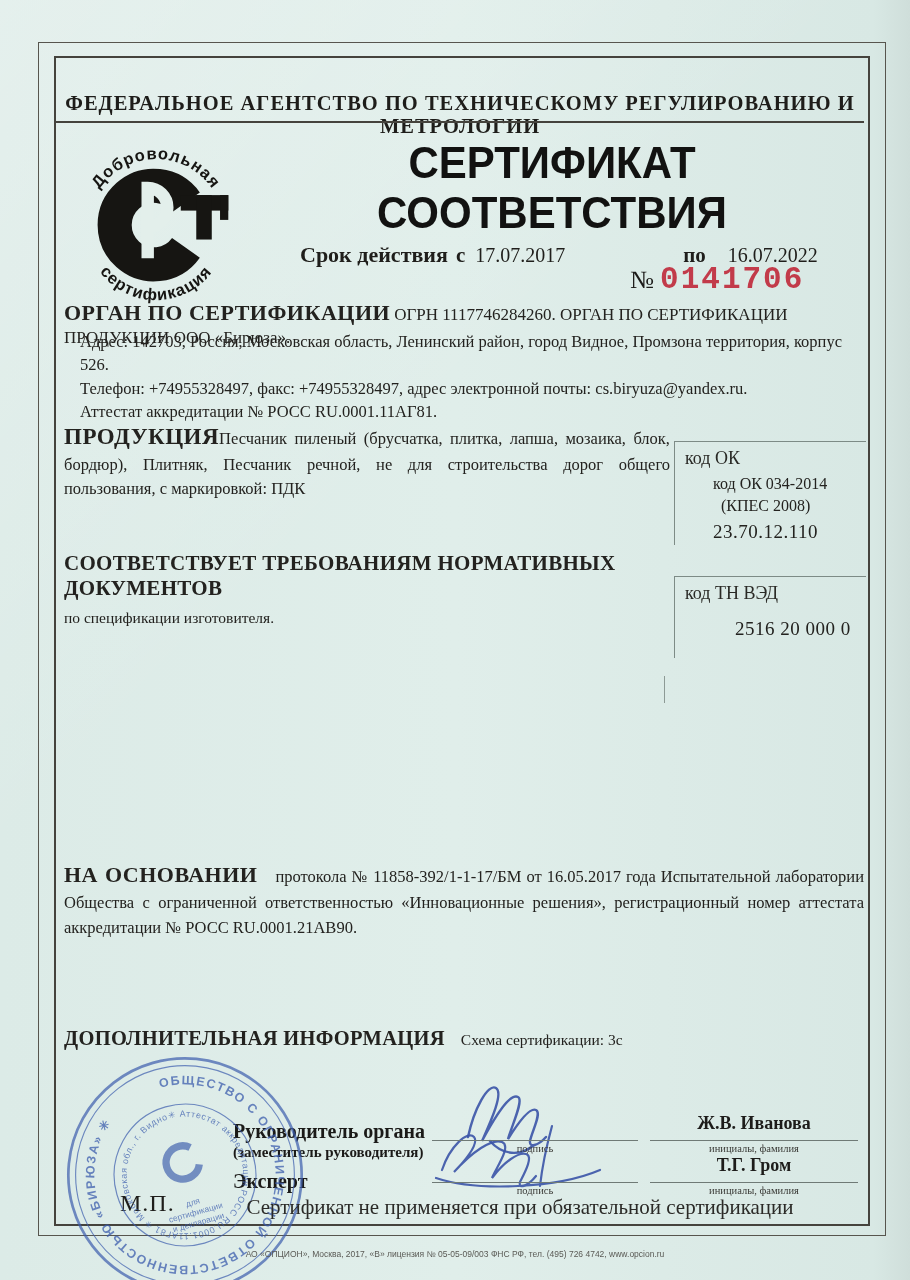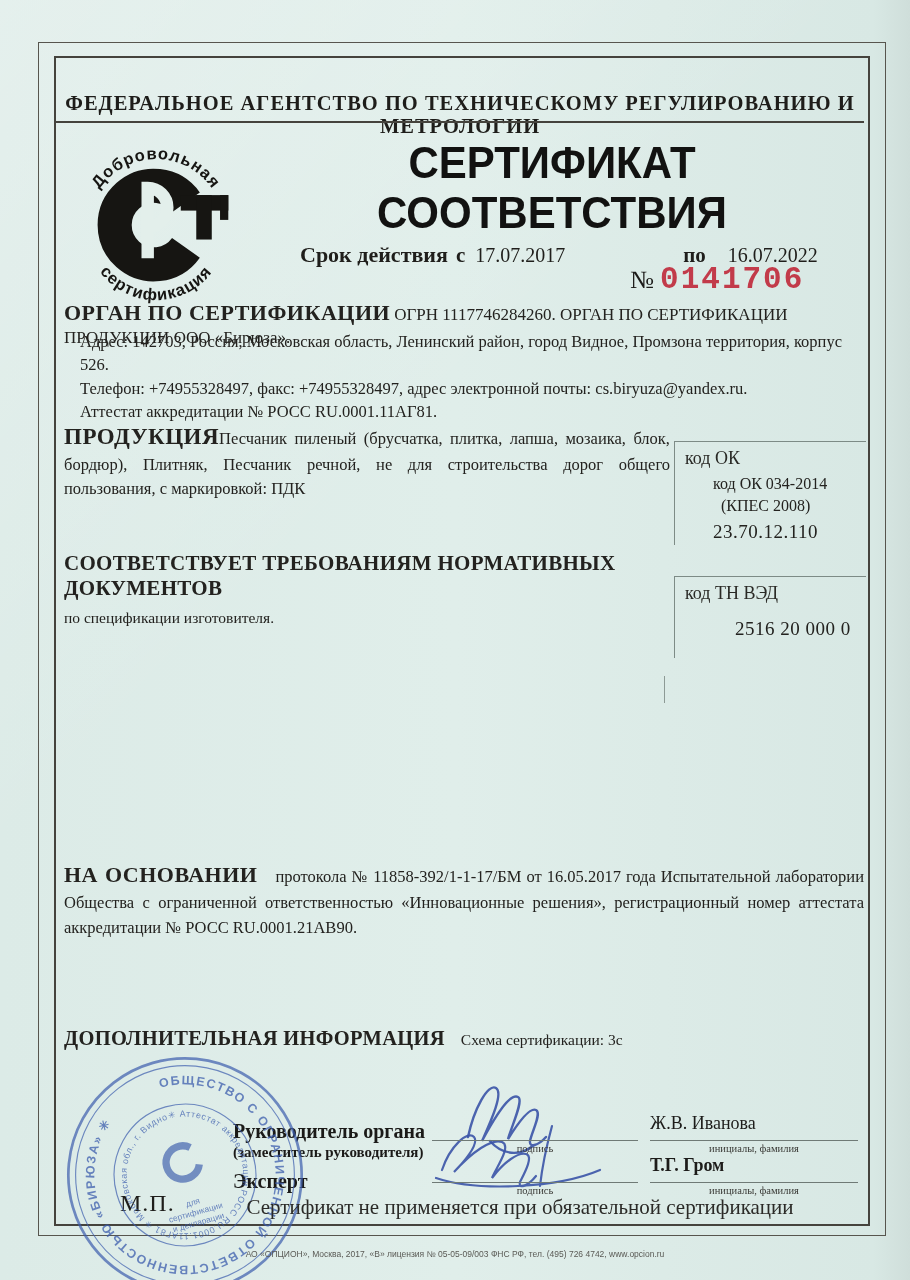--- a/index.html
+++ b/index.html
@@ -60,22 +60,22 @@
   .sig-line{border-bottom:1px solid #6f7a76;}
   .sig-line-1{left:432px;top:1140px;width:206px;height:0;}
   .name-line-1{left:650px;top:1140px;width:208px;height:0;}
   .sig-line-2{left:432px;top:1182px;width:206px;height:0;}
   .name-line-2{left:650px;top:1182px;width:208px;height:0;}
   .caption{font-size:10.5px;color:#3a3a36;text-align:center;}
   .cap-sig-1{left:432px;top:1143px;width:206px;}
   .cap-name-1{left:650px;top:1143px;width:208px;}
   .cap-sig-2{left:432px;top:1185px;width:206px;}
   .cap-name-2{left:650px;top:1185px;width:208px;}
-  .name-1{left:650px;top:1113px;width:208px;text-align:left;font-size:18px;font-weight:normal;color:#1d1c1a;}
-  .name-2{left:650px;top:1155px;width:208px;text-align:left;font-size:18px;font-weight:bold;color:#1d1c1a;}
+  .name-1{left:650px;top:1113px;width:208px;text-align:center;font-size:18px;font-weight:bold;color:#1d1c1a;}
+  .name-2{left:650px;top:1155px;width:208px;text-align:center;font-size:18px;font-weight:bold;color:#1d1c1a;}
   .bottom-note{left:200px;top:1195px;width:640px;text-align:center;font-size:21px;color:#2b2a27;}
   .imprint{left:55px;top:1249px;width:800px;text-align:center;font-family:"Liberation Sans",sans-serif;font-size:8.5px;color:#5a5a55;}
   
   .rst-logo{left:64px;top:130px;width:186px;height:186px;}
   .sig-svg-1{left:450px;top:1075px;width:150px;height:80px;}
   .sig-svg-2{left:428px;top:1120px;width:200px;height:75px;}
   .stamp-svg{left:60px;top:1050px;width:250px;height:250px;transform:rotate(-16deg);opacity:.82;}
 </style>
 </head>
 <body>

